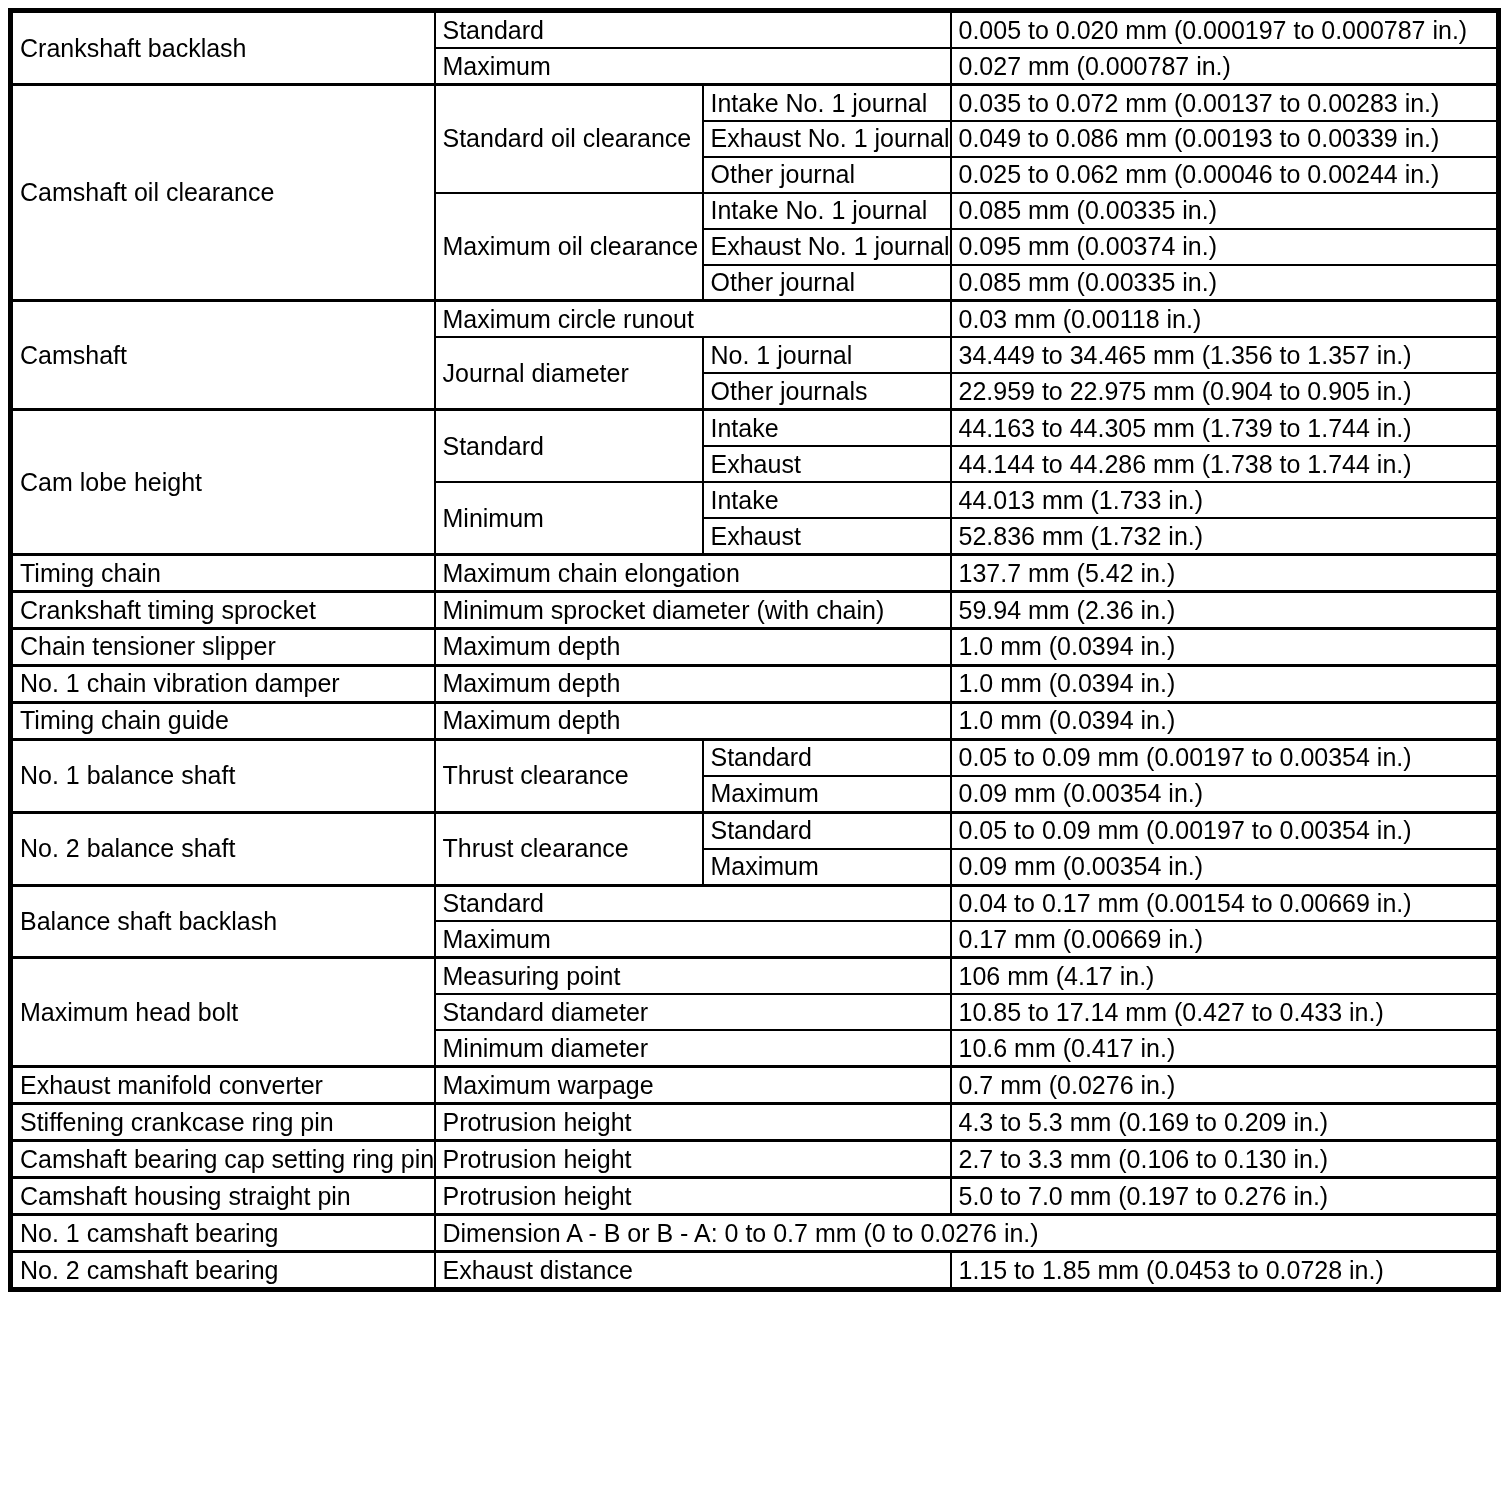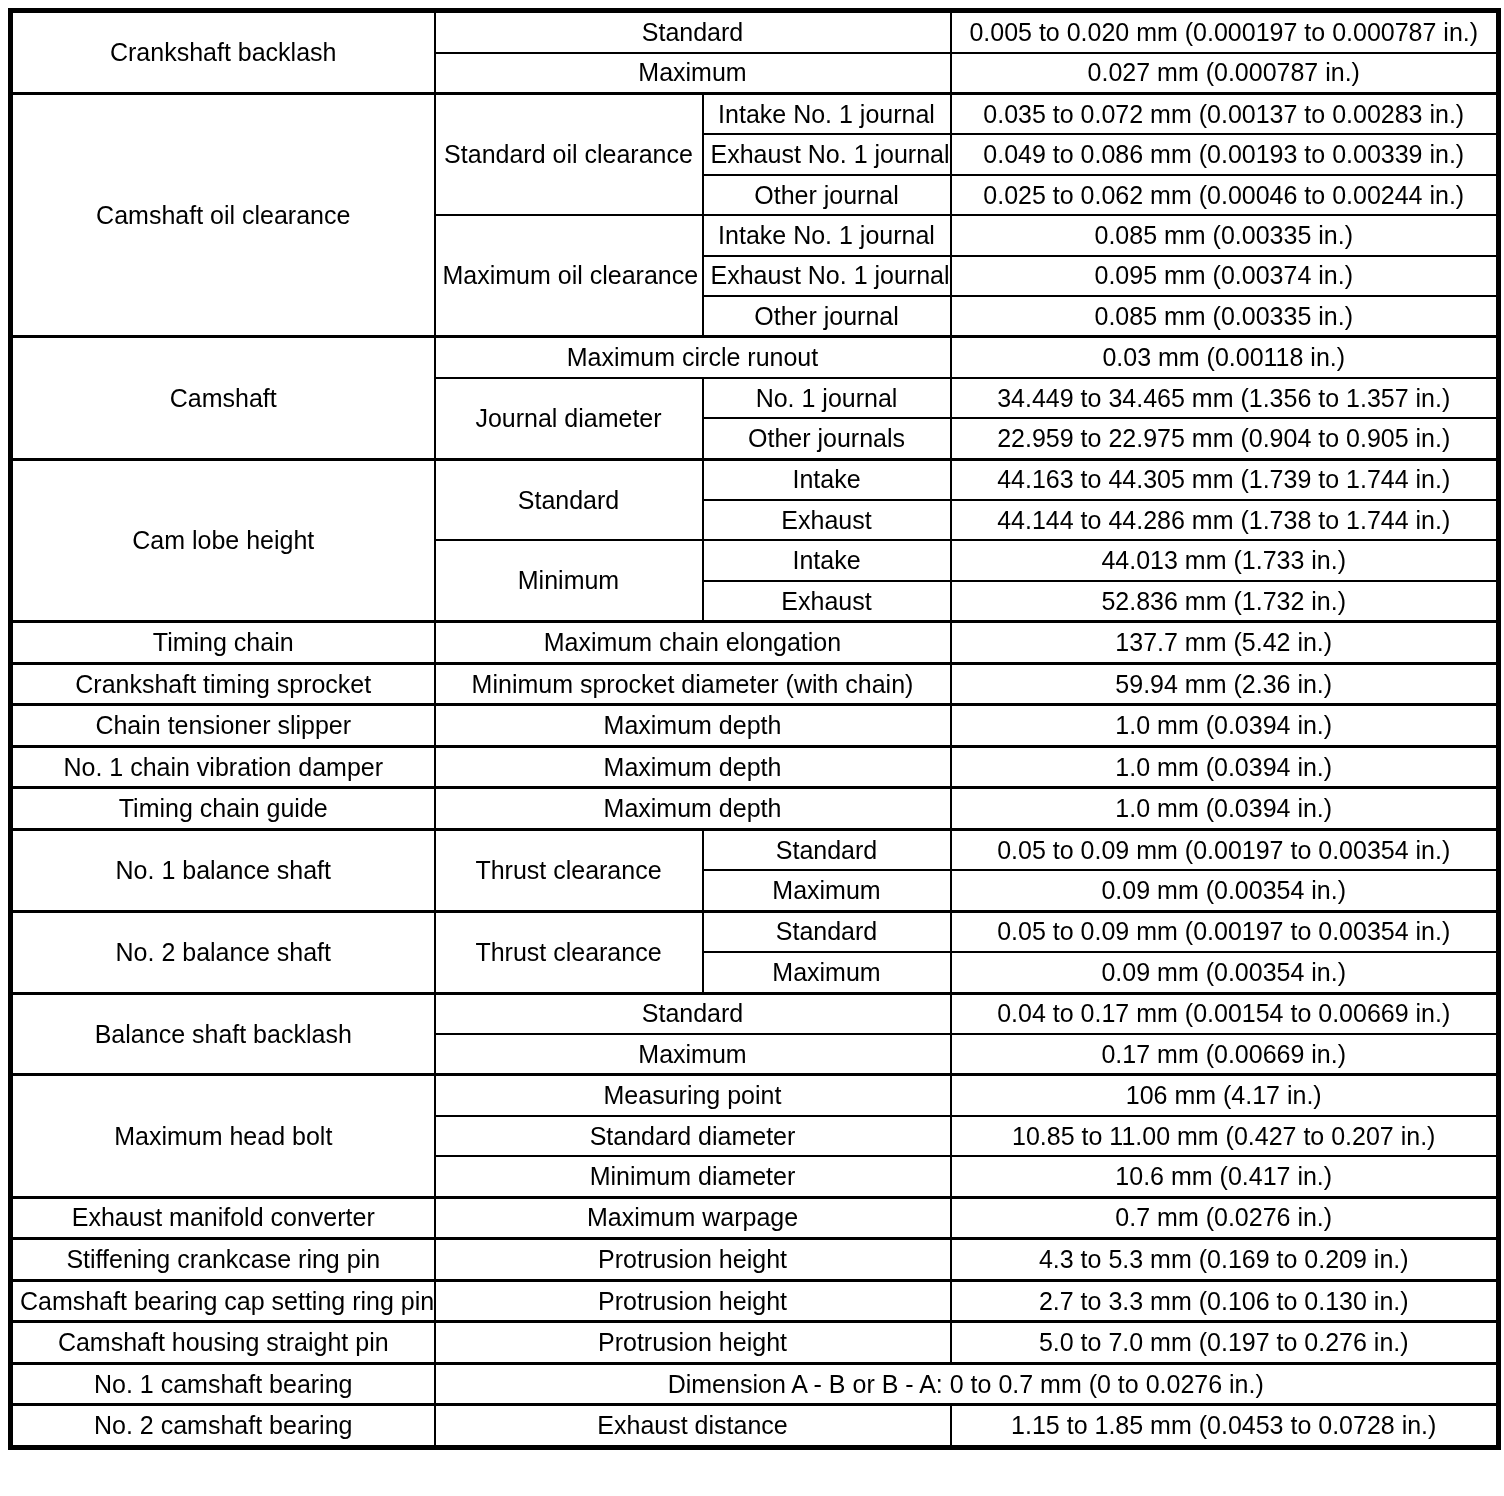--- a/index.html
+++ b/index.html
@@ -11,23 +11,22 @@
     width: 1504px;
     height: 1496px;
     font-family: "Liberation Sans", "DejaVu Sans", sans-serif;
     color: #000000;
   }
   table.specs {
     border-collapse: collapse;
     table-layout: fixed;
     margin: 8px;
     width: 1488px;
-    height: 1442px;
+    height: 1284px;
     border: 5px solid #000000;
-    text-align: center;
   }
   table.specs td {
     border: 2px solid #000000;
     font-size: 25px;
     line-height: 1.15;
     padding: 2px 7px;
     vertical-align: middle;
     overflow: hidden;
     white-space: nowrap;
   }
@@ -183,21 +182,21 @@
     <td>0.17 mm (0.00669 in.)</td>
   </tr>
 
   <tr class="sec">
     <td rowspan="3">Maximum head bolt</td>
     <td colspan="2">Measuring point</td>
     <td>106 mm (4.17 in.)</td>
   </tr>
   <tr>
     <td colspan="2">Standard diameter</td>
-    <td>10.85 to 11.00 mm (0.427 to 0.207 in.)</td>
+    <td>10.85 to 17.14 mm (0.427 to 0.433 in.)</td>
   </tr>
   <tr>
     <td colspan="2">Minimum diameter</td>
     <td>10.6 mm (0.417 in.)</td>
   </tr>
 
   <tr class="sec">
     <td>Exhaust manifold converter</td>
     <td colspan="2">Maximum warpage</td>
     <td>0.7 mm (0.0276 in.)</td>

